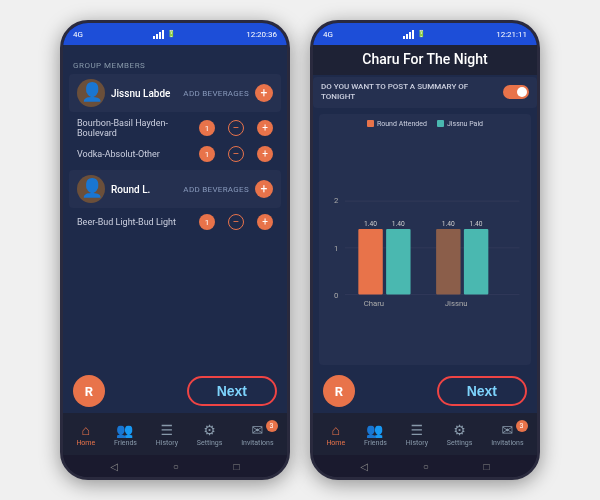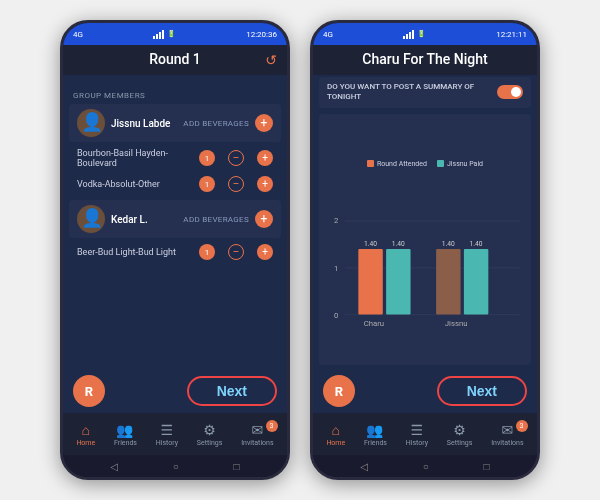--- a/index.html
+++ b/index.html
@@ -262,21 +262,21 @@
       flex-shrink: 0;
     }
     .gesture-icon {
       color: #888;
       font-size: 10px;
     }
     .toggle-row {
       background: #253050;
       border-radius: 4px;
       padding: 5px 8px;
-      margin: 2px 6px;
+      margin: 2px 0;
       display: flex;
       align-items: center;
       justify-content: space-between;
       gap: 6px;
     }
     .toggle-text {
       color: #ccd0e0;
       font-size: 8px;
       font-weight: 500;
       flex: 1;
@@ -313,21 +313,20 @@
       gap: 10px;
       margin-bottom: 4px;
       justify-content: center;
     }
     .legend-item {
       display: flex;
       align-items: center;
       gap: 3px;
       font-size: 7px;
       color: #ccd0e0;
-      margin-top: 40px;
     }
     .legend-dot {
       width: 7px;
       height: 7px;
       border-radius: 1px;
     }
     .chart-svg-area {
       flex: 1;
       position: relative;
     }
@@ -344,24 +343,20 @@
         <div class="signal-bar" style="height:3px"></div>
         <div class="signal-bar" style="height:5px"></div>
         <div class="signal-bar" style="height:7px"></div>
         <div class="signal-bar" style="height:9px"></div>
       </div>
       <span>🔋</span>
     </div>
     <span>12:20:36</span>
   </div>
 
-  <div class="phone-header">
-    <h2>Round 1</h2>
-    <span class="refresh-icon">↺</span>
-  </div>
 
   <div class="phone-content">
     <div class="section-label">GROUP MEMBERS</div>
 
     <div class="member-row">
       <div class="avatar-face"></div>
       <span class="member-name">Jissnu Labde</span>
       <span class="add-beverages">ADD BEVERAGES</span>
       <div class="plus-circle">+</div>
     </div>
@@ -373,21 +368,21 @@
     </div>
     <div class="beverage-row">
       <span class="beverage-name">Vodka-Absolut-Other</span>
       <div class="count-badge">1</div>
       <div class="minus-circle">−</div>
       <div class="plus-circle" style="width:16px;height:16px;font-size:10px;">+</div>
     </div>
 
     <div class="member-row" style="margin-top:4px;">
       <div class="avatar-face"></div>
-      <span class="member-name">Kedar L.</span>
+      <span class="member-name">Round L.</span>
       <span class="add-beverages">ADD BEVERAGES</span>
       <div class="plus-circle">+</div>
     </div>
     <div class="beverage-row">
       <span class="beverage-name">Beer-Bud Light-Bud Light</span>
       <div class="count-badge">1</div>
       <div class="minus-circle">−</div>
       <div class="plus-circle" style="width:16px;height:16px;font-size:10px;">+</div>
     </div>
   </div>

